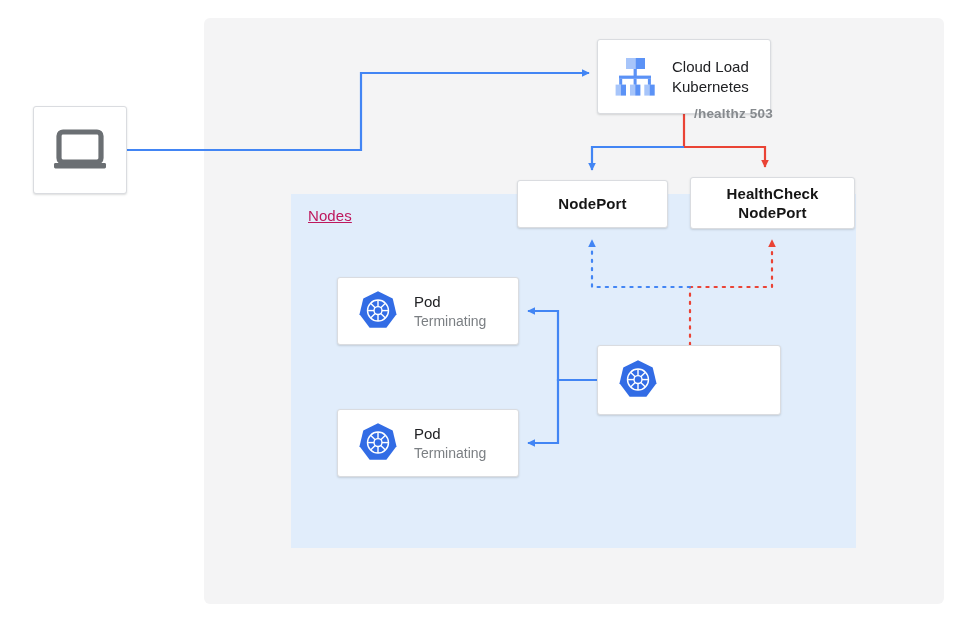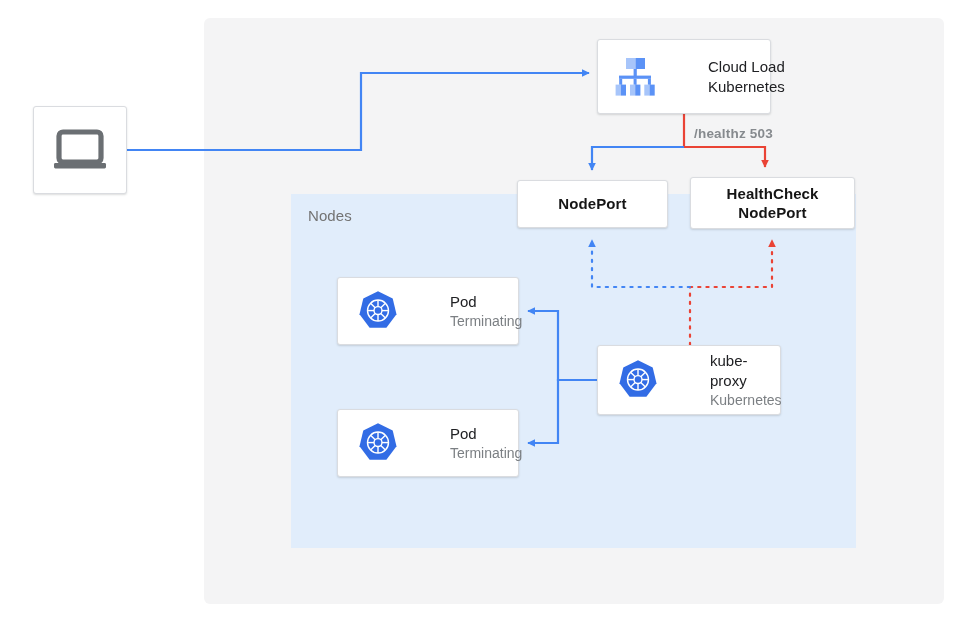--- a/index.html
+++ b/index.html
@@ -28,42 +28,42 @@
     border-radius: 6px;
   }
   .nodes-panel {
     left: 291px; top: 194px;
     width: 565px; height: 354px;
     background: #e1edfb;
   }
   .nodes-label {
     left: 308px; top: 207px;
     font-size: 15px;
-    color: #737373;
+    color: #be185d;
     letter-spacing: .1px;
+    text-decoration: underline;
   }
 
   
   .card {
     background: #ffffff;
     border: 1px solid #dadce0;
     border-radius: 3px;
     box-sizing: border-box;
     box-shadow: 0 1px 2px rgba(60,64,67,.18);
   }
   .card-center {
     display: flex;
     align-items: center;
     justify-content: center;
     text-align: center;
   }
   .card-row {
     display: flex;
     align-items: center;
-    gap: 36px;
   }
   .card-title-bold {
     font-size: 15px;
     font-weight: bold;
     color: #151515;
     letter-spacing: .1px;
     line-height: 1.28;
   }
   .label-main {
     font-size: 15px;
@@ -91,21 +91,21 @@
     display: flex;
     align-items: center;
     justify-content: center;
   }
   .k8s-slot { width: 52px; height: 52px; }
   .clb-slot { width: 54px; height: 54px; }
   .txt-gap  { margin-left: 10px; }
 
   
   .healthz {
-    left: 694px; top: 126px;
+    left: 694px; top: 106px;
     font-size: 13.5px;
     font-weight: bold;
     color: #868a8e;
     letter-spacing: .2px;
   }
 
   
   .wires {
     left: 0; top: 0;
     width: 965px; height: 623px;
@@ -257,19 +257,15 @@
           <line x1="50" y1="58.5" x2="50" y2="74"></line>
           <line x1="25" y1="49" x2="40.5" y2="49"></line>
           <line x1="59.5" y1="49" x2="75" y2="49"></line>
           <line x1="32.3" y1="31.3" x2="43.3" y2="42.3"></line>
           <line x1="56.7" y1="55.7" x2="67.7" y2="66.7"></line>
           <line x1="67.7" y1="31.3" x2="56.7" y2="42.3"></line>
           <line x1="43.3" y1="55.7" x2="32.3" y2="66.7"></line>
         </g>
       </svg>
     </span>
-    <span class="txt-block txt-gap">
-      <span class="label-main">kube-proxy</span>
-      <span class="label-sub">Kubernetes</span>
-    </span>
   </div>
 
 </div>
 
 </body></html>

